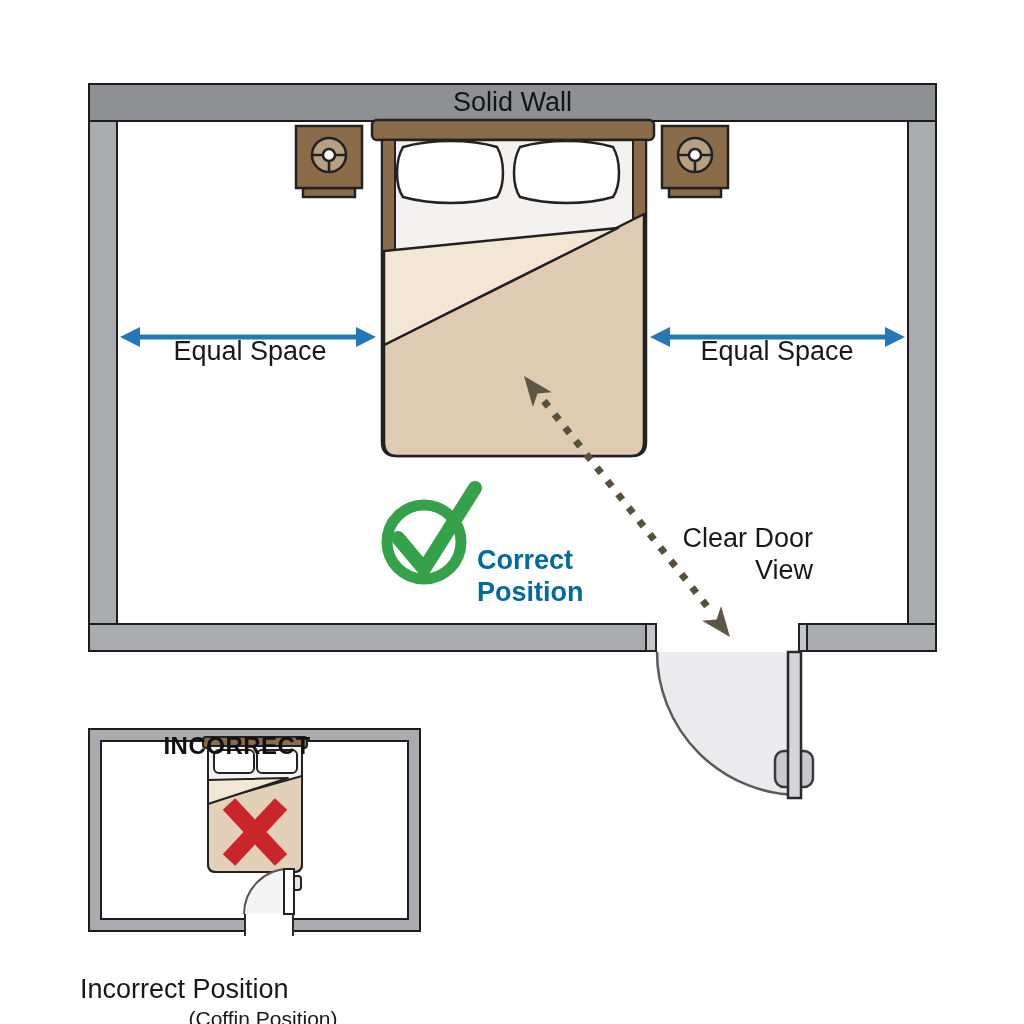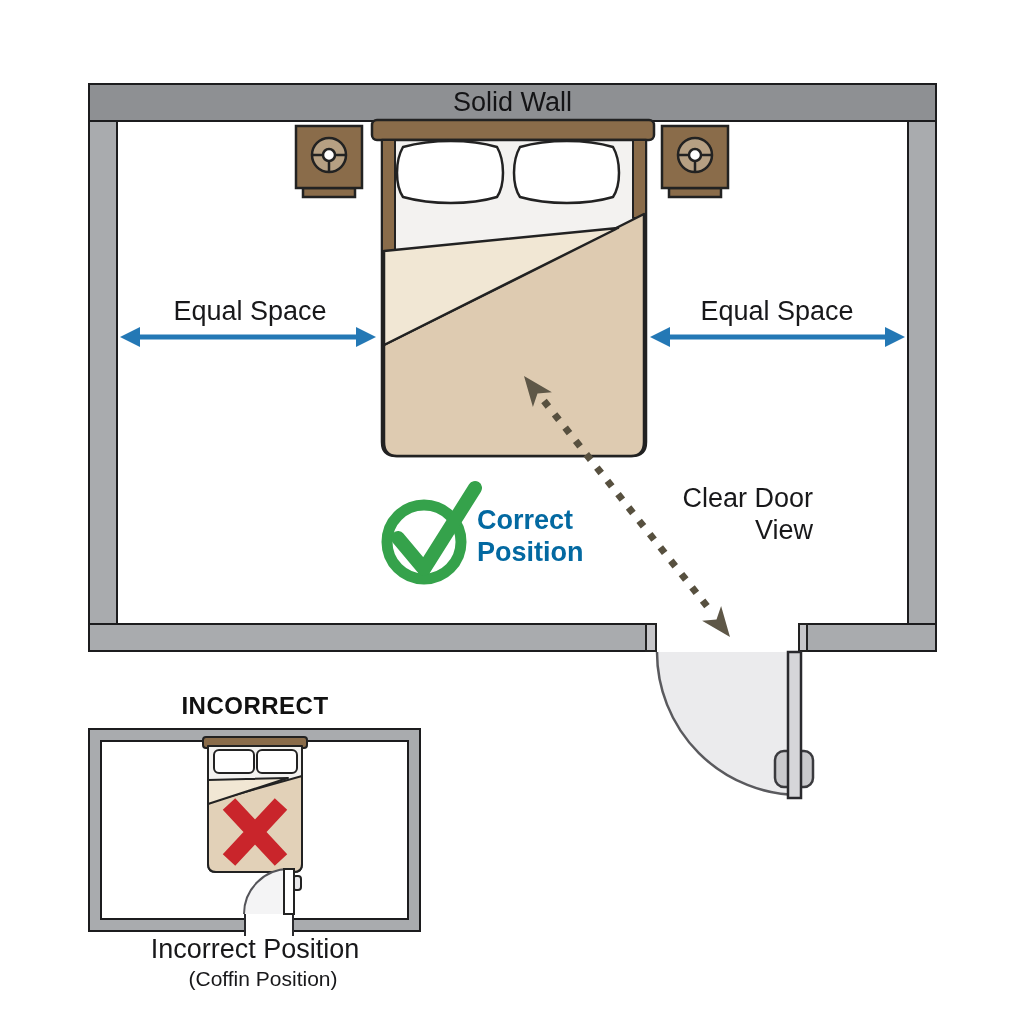--- a/index.html
+++ b/index.html
@@ -22,28 +22,28 @@
   
   .sroom{position:absolute;left:88px;top:728px;width:333px;height:204px;
          background:#a9abae;border:2px solid #1c1c1e;box-sizing:border-box;}
   .sroom-inner{position:absolute;left:10px;top:10px;right:10px;bottom:10px;
                background:#ffffff;border:2px solid #1c1c1e;box-sizing:border-box;}
   .sroom-gap{position:absolute;left:154px;top:184px;width:50px;height:22px;
              background:#ffffff;border-left:2px solid #2a2a2e;border-right:2px solid #2a2a2e;box-sizing:border-box;}
   
   .overlay{position:absolute;left:0;top:0;pointer-events:none;}
   
-  .lbl{position:absolute;color:#18181a;}
+  .lbl{position:absolute;color:#18181a;margin-top:40px;}
   .equal-left{left:130px;top:296px;width:240px;font-size:27px;text-align:center;}
   .equal-right{left:657px;top:296px;width:240px;font-size:27px;text-align:center;}
   .commanding{left:403px;top:291px;width:220px;font-size:27px;line-height:1.22;text-align:center;}
   .correct{left:477px;top:505px;width:150px;font-size:27px;line-height:1.18;font-weight:bold;color:#0369a1;}
   .cleardoor{left:628px;top:482px;width:185px;font-size:27px;line-height:1.2;text-align:right;}
-  .inc-title{left:130px;top:692px;width:250px;font-size:24px;font-weight:bold;text-align:center;letter-spacing:.5px;color:#111;}
-  .caption1{left:80px;top:934px;width:350px;font-size:27px;text-align:center;}
+  .inc-title{left:112px;top:692px;width:250px;font-size:24px;font-weight:bold;text-align:center;letter-spacing:.5px;color:#111;}
+  .caption1{left:80px;top:934px;width:350px;font-size:27px;text-align:left;}
   .caption2{left:88px;top:967px;width:350px;font-size:21px;text-align:center;}
 </style>
 </head>
 <body>
 
 <div class="canvas">
 
   <div class="wall wall-top">
     <span class="wall-label">Solid Wall</span>
   </div>

